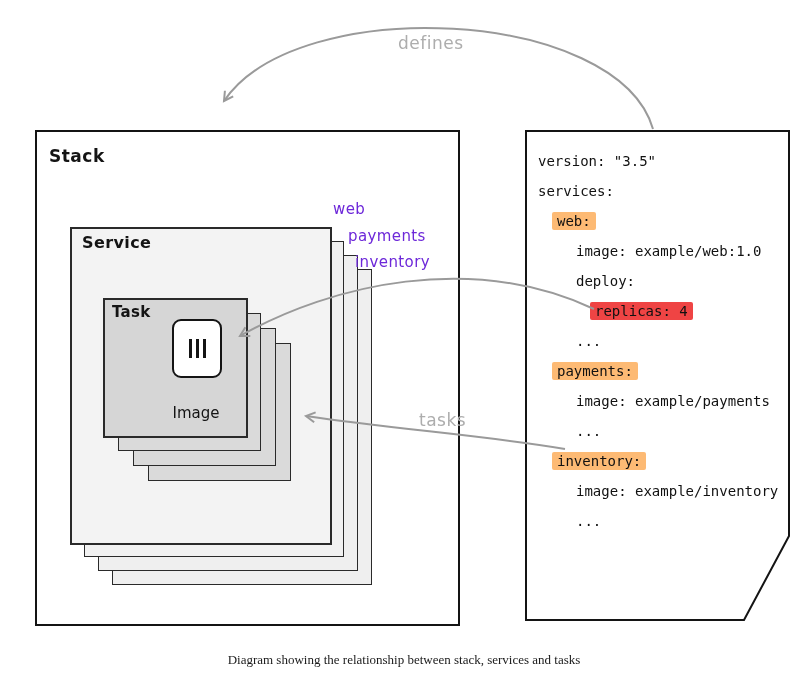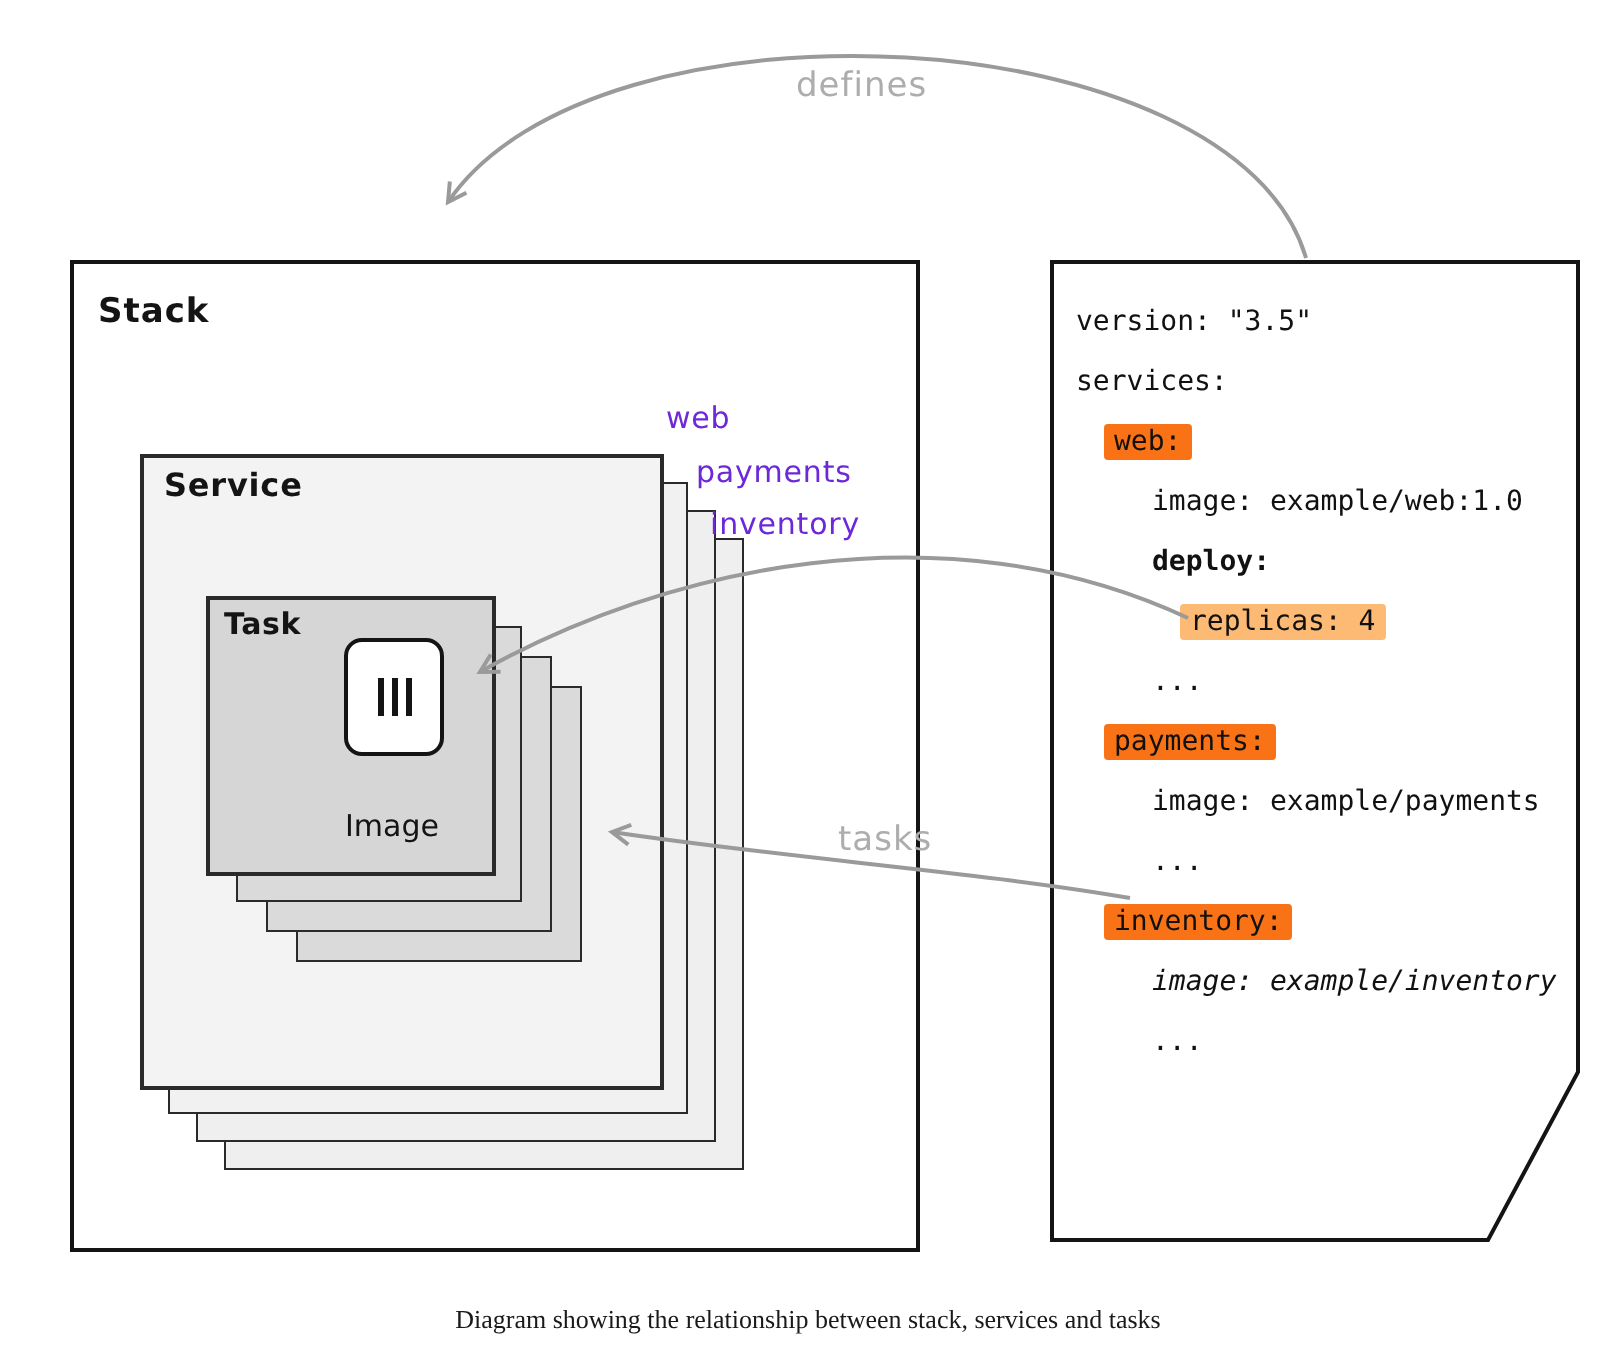--- a/index.html
+++ b/index.html
@@ -37,22 +37,22 @@
   
   .image-icon{left:172px;top:319px;width:46px;height:55px;background:#ffffff;border:2px solid #141414;border-radius:9px;}
   .icon-bars{display:flex;gap:4px;justify-content:center;align-items:center;height:100%;}
   .icon-bars .bar{width:3px;height:19px;background:#141414;}
   .image-label{left:160px;top:404px;width:72px;text-align:center;font-size:15px;font-weight:500;}
 
   
   .doc-svg{left:525px;top:130px;}
   .yaml{left:538px;top:146px;width:250px;font-family:"DejaVu Sans Mono",monospace;font-size:14px;color:#111;}
   .yaml-line{height:30px;line-height:30px;white-space:pre;}
-  .hl-soft{background:#f97316;padding:1px 5px;margin-left:-5px;border-radius:2px;}
-  .hl-strong{background:#fdba74;padding:1px 5px;margin-left:-5px;border-radius:2px;}
+  .hl-soft{background:#fdba74;padding:1px 5px;margin-left:-5px;border-radius:2px;}
+  .hl-strong{background:#ef4444;padding:1px 5px;margin-left:-5px;border-radius:2px;}
 
   
   .arrows{left:0;top:0;pointer-events:none;z-index:10;}
   .arrow-label{font-size:17px;font-weight:500;color:#adadad;letter-spacing:0.5px;z-index:11;}
   .al-defines{left:398px;top:33px;}
   .al-tasks{left:403px;top:410px;margin-left:16px;}
 
   
   .caption{left:0;top:652px;width:808px;text-align:center;
     font-family:"Liberation Serif",serif;font-size:13px;color:#1a1a1a;}
@@ -92,28 +92,28 @@
 
   <svg class="abs doc-svg" width="266" height="492" viewBox="0 0 266 492">
     <path d="M1,1 H264 V406 L219,490 H1 Z" fill="#ffffff" stroke="#141414" stroke-width="2"></path>
   </svg>
 
   <div class="abs yaml" id="yaml-lines">
       <div class="yaml-line" style="padding-left: 0px;"><span>version: "3.5"</span></div>
       <div class="yaml-line" style="padding-left: 0px;"><span>services:</span></div>
       <div class="yaml-line" style="padding-left: 19px;"><span class="hl-soft">web:</span></div>
       <div class="yaml-line" style="padding-left: 38px;"><span>image: example/web:1.0</span></div>
-      <div class="yaml-line" style="padding-left: 38px; font-weight: bold;"><span>deploy:</span></div>
+      <div class="yaml-line" style="padding-left: 38px;"><span>deploy:</span></div>
       <div class="yaml-line" style="padding-left: 57px;"><span class="hl-strong">replicas: 4</span></div>
       <div class="yaml-line" style="padding-left: 38px;"><span>...</span></div>
       <div class="yaml-line" style="padding-left: 19px;"><span class="hl-soft">payments:</span></div>
       <div class="yaml-line" style="padding-left: 38px;"><span>image: example/payments</span></div>
       <div class="yaml-line" style="padding-left: 38px;"><span>...</span></div>
       <div class="yaml-line" style="padding-left: 19px;"><span class="hl-soft">inventory:</span></div>
-      <div class="yaml-line" style="padding-left: 38px; font-style: italic;"><span>image: example/inventory</span></div>
+      <div class="yaml-line" style="padding-left: 38px;"><span>image: example/inventory</span></div>
       <div class="yaml-line" style="padding-left: 38px;"><span>...</span></div>
     </div>
 
   <svg class="abs arrows" width="808" height="684" viewBox="0 0 808 684">
     <defs>
       <marker id="ah" markerUnits="userSpaceOnUse" markerWidth="16" markerHeight="16" refX="11" refY="7" orient="auto">
         <path d="M2,2 L11,7 L2,12" fill="none" stroke="#9a9a9a" stroke-width="2"></path>
       </marker>
     </defs>
     <path d="M 653,129 C 618,8 298,-8 224,101" fill="none" stroke="#9a9a9a" stroke-width="2" marker-end="url(#ah)"></path>

